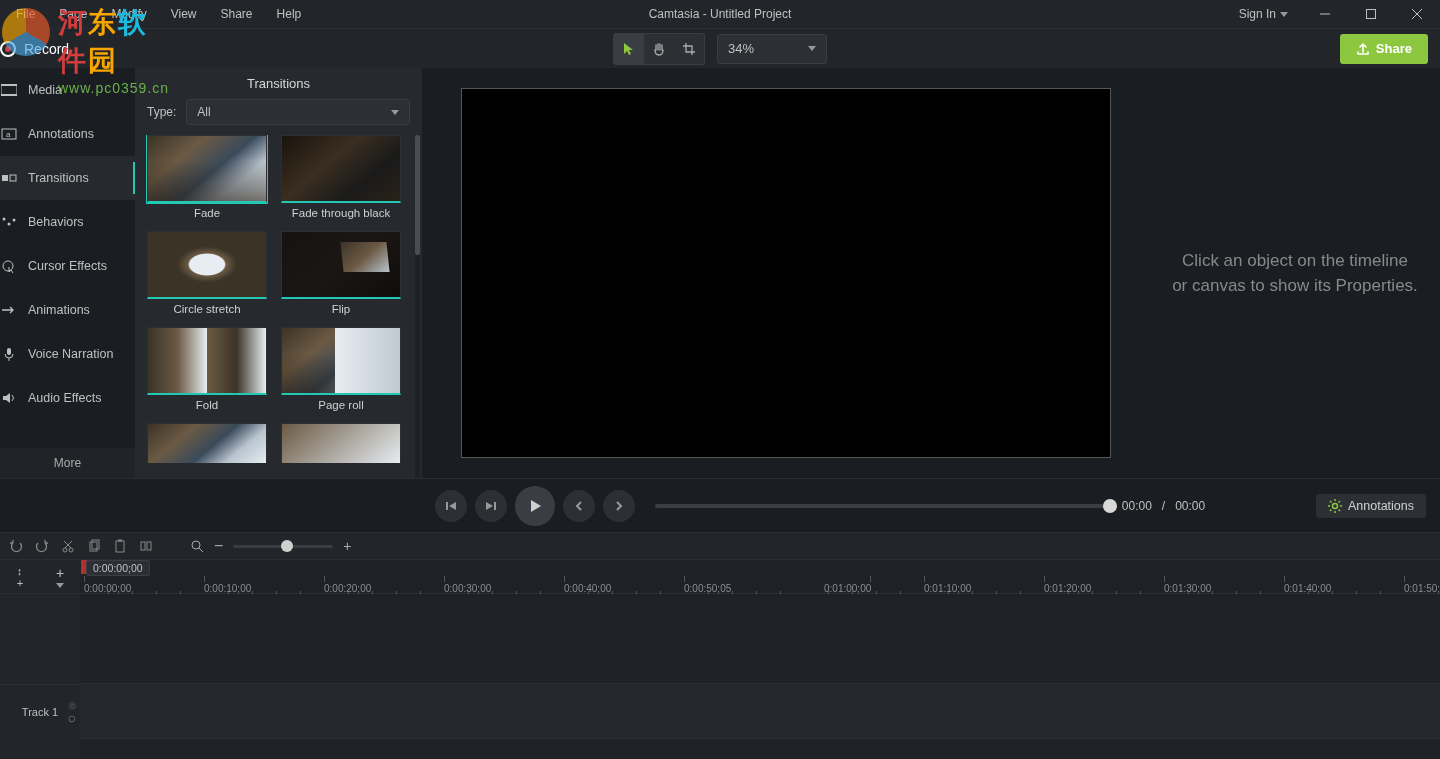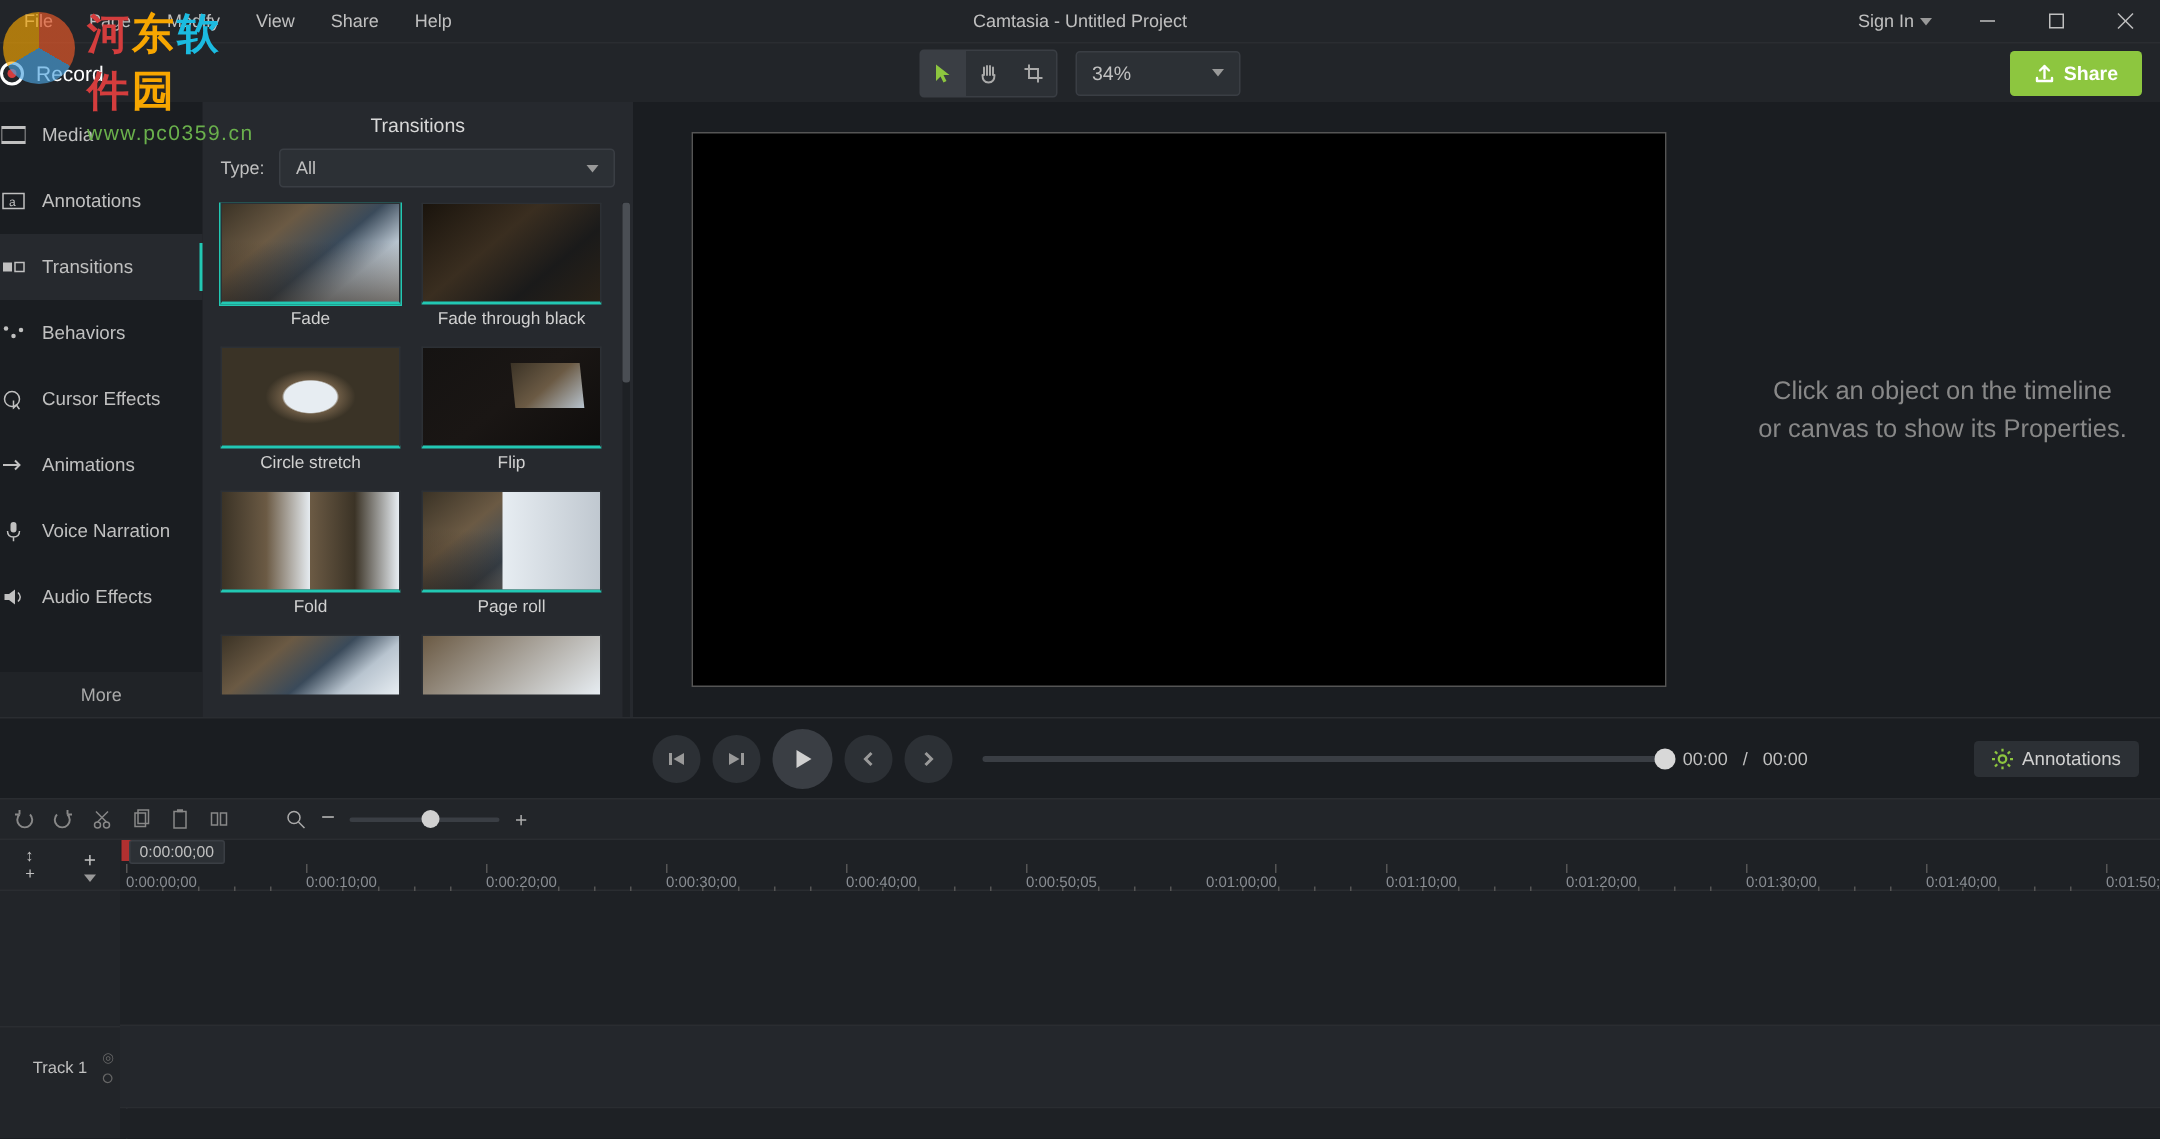--- a/index.html
+++ b/index.html
@@ -554,21 +554,21 @@
           </div>
           <div class="tl-tick" style="left: 772px;">
             <div class="tl-tick-mark" style="height:3px;"></div>
           </div>
           <div class="tl-tick" style="left: 796px;">
             <div class="tl-tick-mark" style="height:3px;"></div>
           </div>
           <div class="tl-tick" style="left: 820px;">
             <div class="tl-tick-mark" style="height:3px;"></div>
           </div>
-          <div class="tl-tick" style="left: 724px; align-items: flex-end;">
+          <div class="tl-tick" style="left: 744px; align-items: flex-end;">
             <div class="tl-tick-mark"></div>
             <div class="tl-tick-label">0:01:00;00</div>
           </div>
           <div class="tl-tick" style="left: 868px;">
             <div class="tl-tick-mark" style="height:3px;"></div>
           </div>
           <div class="tl-tick" style="left: 892px;">
             <div class="tl-tick-mark" style="height:3px;"></div>
           </div>
           <div class="tl-tick" style="left: 916px;">

